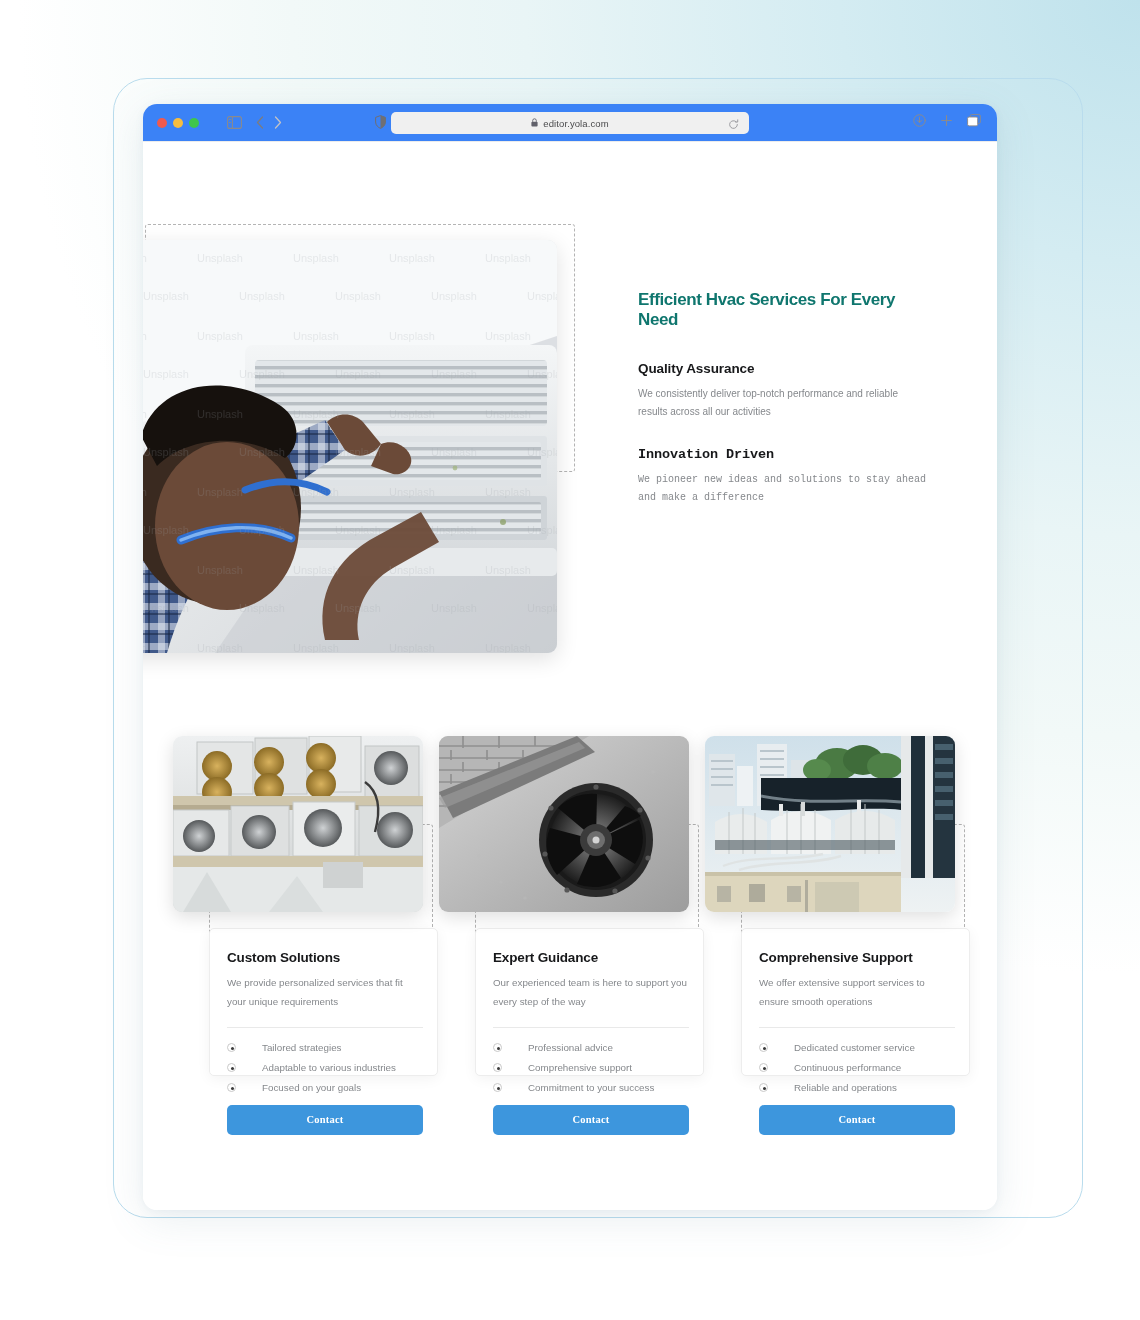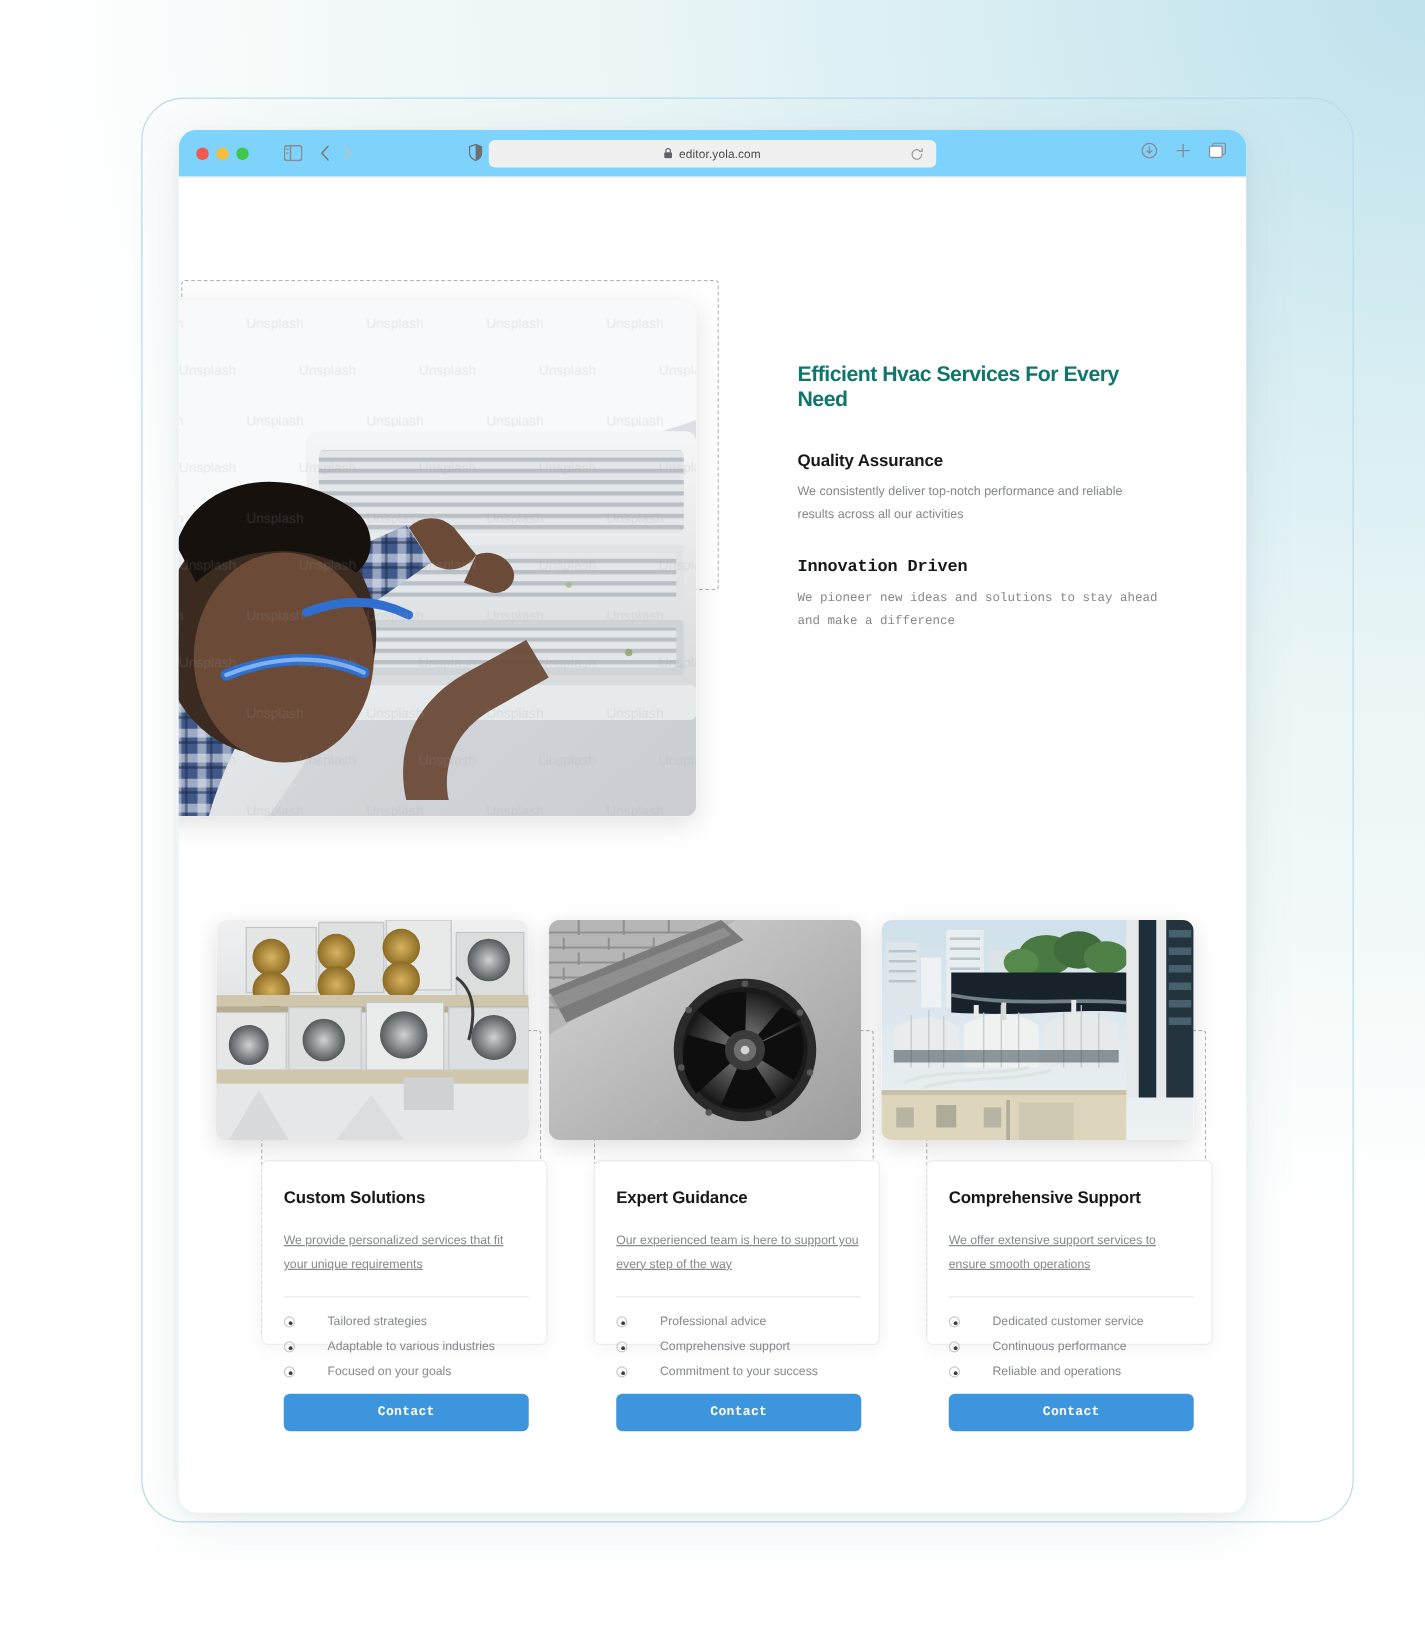--- a/index.html
+++ b/index.html
@@ -20,21 +20,21 @@
   }
 
   
   .browser{
     position:absolute; left:143px; top:104px; width:854px; height:1106px;
     background:#ffffff; border-radius:14px;
     box-shadow:0 10px 40px rgba(90,130,150,.13), 0 2px 8px rgba(90,130,150,.07);
     overflow:hidden;
   }
   .toolbar{
-    position:relative; height:38px; background:#7dd3fc;
+    position:relative; height:38px; background:#3b82f6;
     border-bottom:1px solid #ececec; display:flex; align-items:center;
   }
   .traffic{ display:flex; gap:6px; margin-left:14px; }
   .dot{ width:10px; height:10px; border-radius:50%; }
   .dot.red{background:#f05a4f;} .dot.yellow{background:#f6bd3f;} .dot.green{background:#3fc64c;}
 
   .tb-icon{ color:#8a8a8e; display:flex; align-items:center; justify-content:center; }
   .sidebar-ico{ margin-left:28px; }
   .nav-ico{ margin-left:14px; font-size:14px; line-height:1; }
   .nav-ico.fwd{ margin-left:10px; color:#bdbdc0; }
@@ -93,39 +93,39 @@
     box-shadow:0 3px 14px rgba(0,0,0,.05);
   }
   .card-img{
     position:absolute; left:2px; top:0px; width:250px; height:176px;
     border-radius:9px; overflow:hidden; box-shadow:0 5px 18px rgba(0,0,0,.13);
   }
   .card-img svg{ display:block; width:100%; height:100%; }
 
   .card-content{ position:absolute; left:56px; top:214px; width:196px; }
   .card-title{ font-size:13.5px; font-weight:700; color:#17181a; letter-spacing:-.15px; }
-  .card-desc{ margin-top:19px; font-size:9.8px; line-height:1.9; color:#85888c;text-decoration:underline; }
+  .card-desc{ margin-top:9px; font-size:9.8px; line-height:1.9; color:#85888c; }
   .card-rule{ margin-top:16px; border-top:1px solid #e9e9e9; }
   .card-list{ margin-top:14px; list-style:none; }
   .card-list li{
     display:flex; align-items:center; gap:26px;
     font-size:9.8px; color:#85888c; margin-bottom:9px;
   }
   .bullet{
     flex:0 0 auto; width:9px; height:9px; border-radius:50%;
     border:1px solid #c9c9c9; position:relative;
   }
   .bullet::after{
     content:""; position:absolute; left:2.5px; top:2.5px;
     width:3px; height:3px; border-radius:50%; background:#3c3c3c;
   }
   .contact-btn{
     display:block; width:100%; margin-top:12px; height:30px; line-height:30px;
     border:none; border-radius:5px; background:#3d96dd; color:#fff;
-    font-family:Liberation Mono, monospace;
+    font-family:Liberation Serif, serif;
     font-size:10.5px; font-weight:700; letter-spacing:.2px; text-align:center;
     cursor:pointer;
   }
 </style>
 </head>
 <body>
 
 <div class="outer-frame"></div>
 
 <div class="browser">

